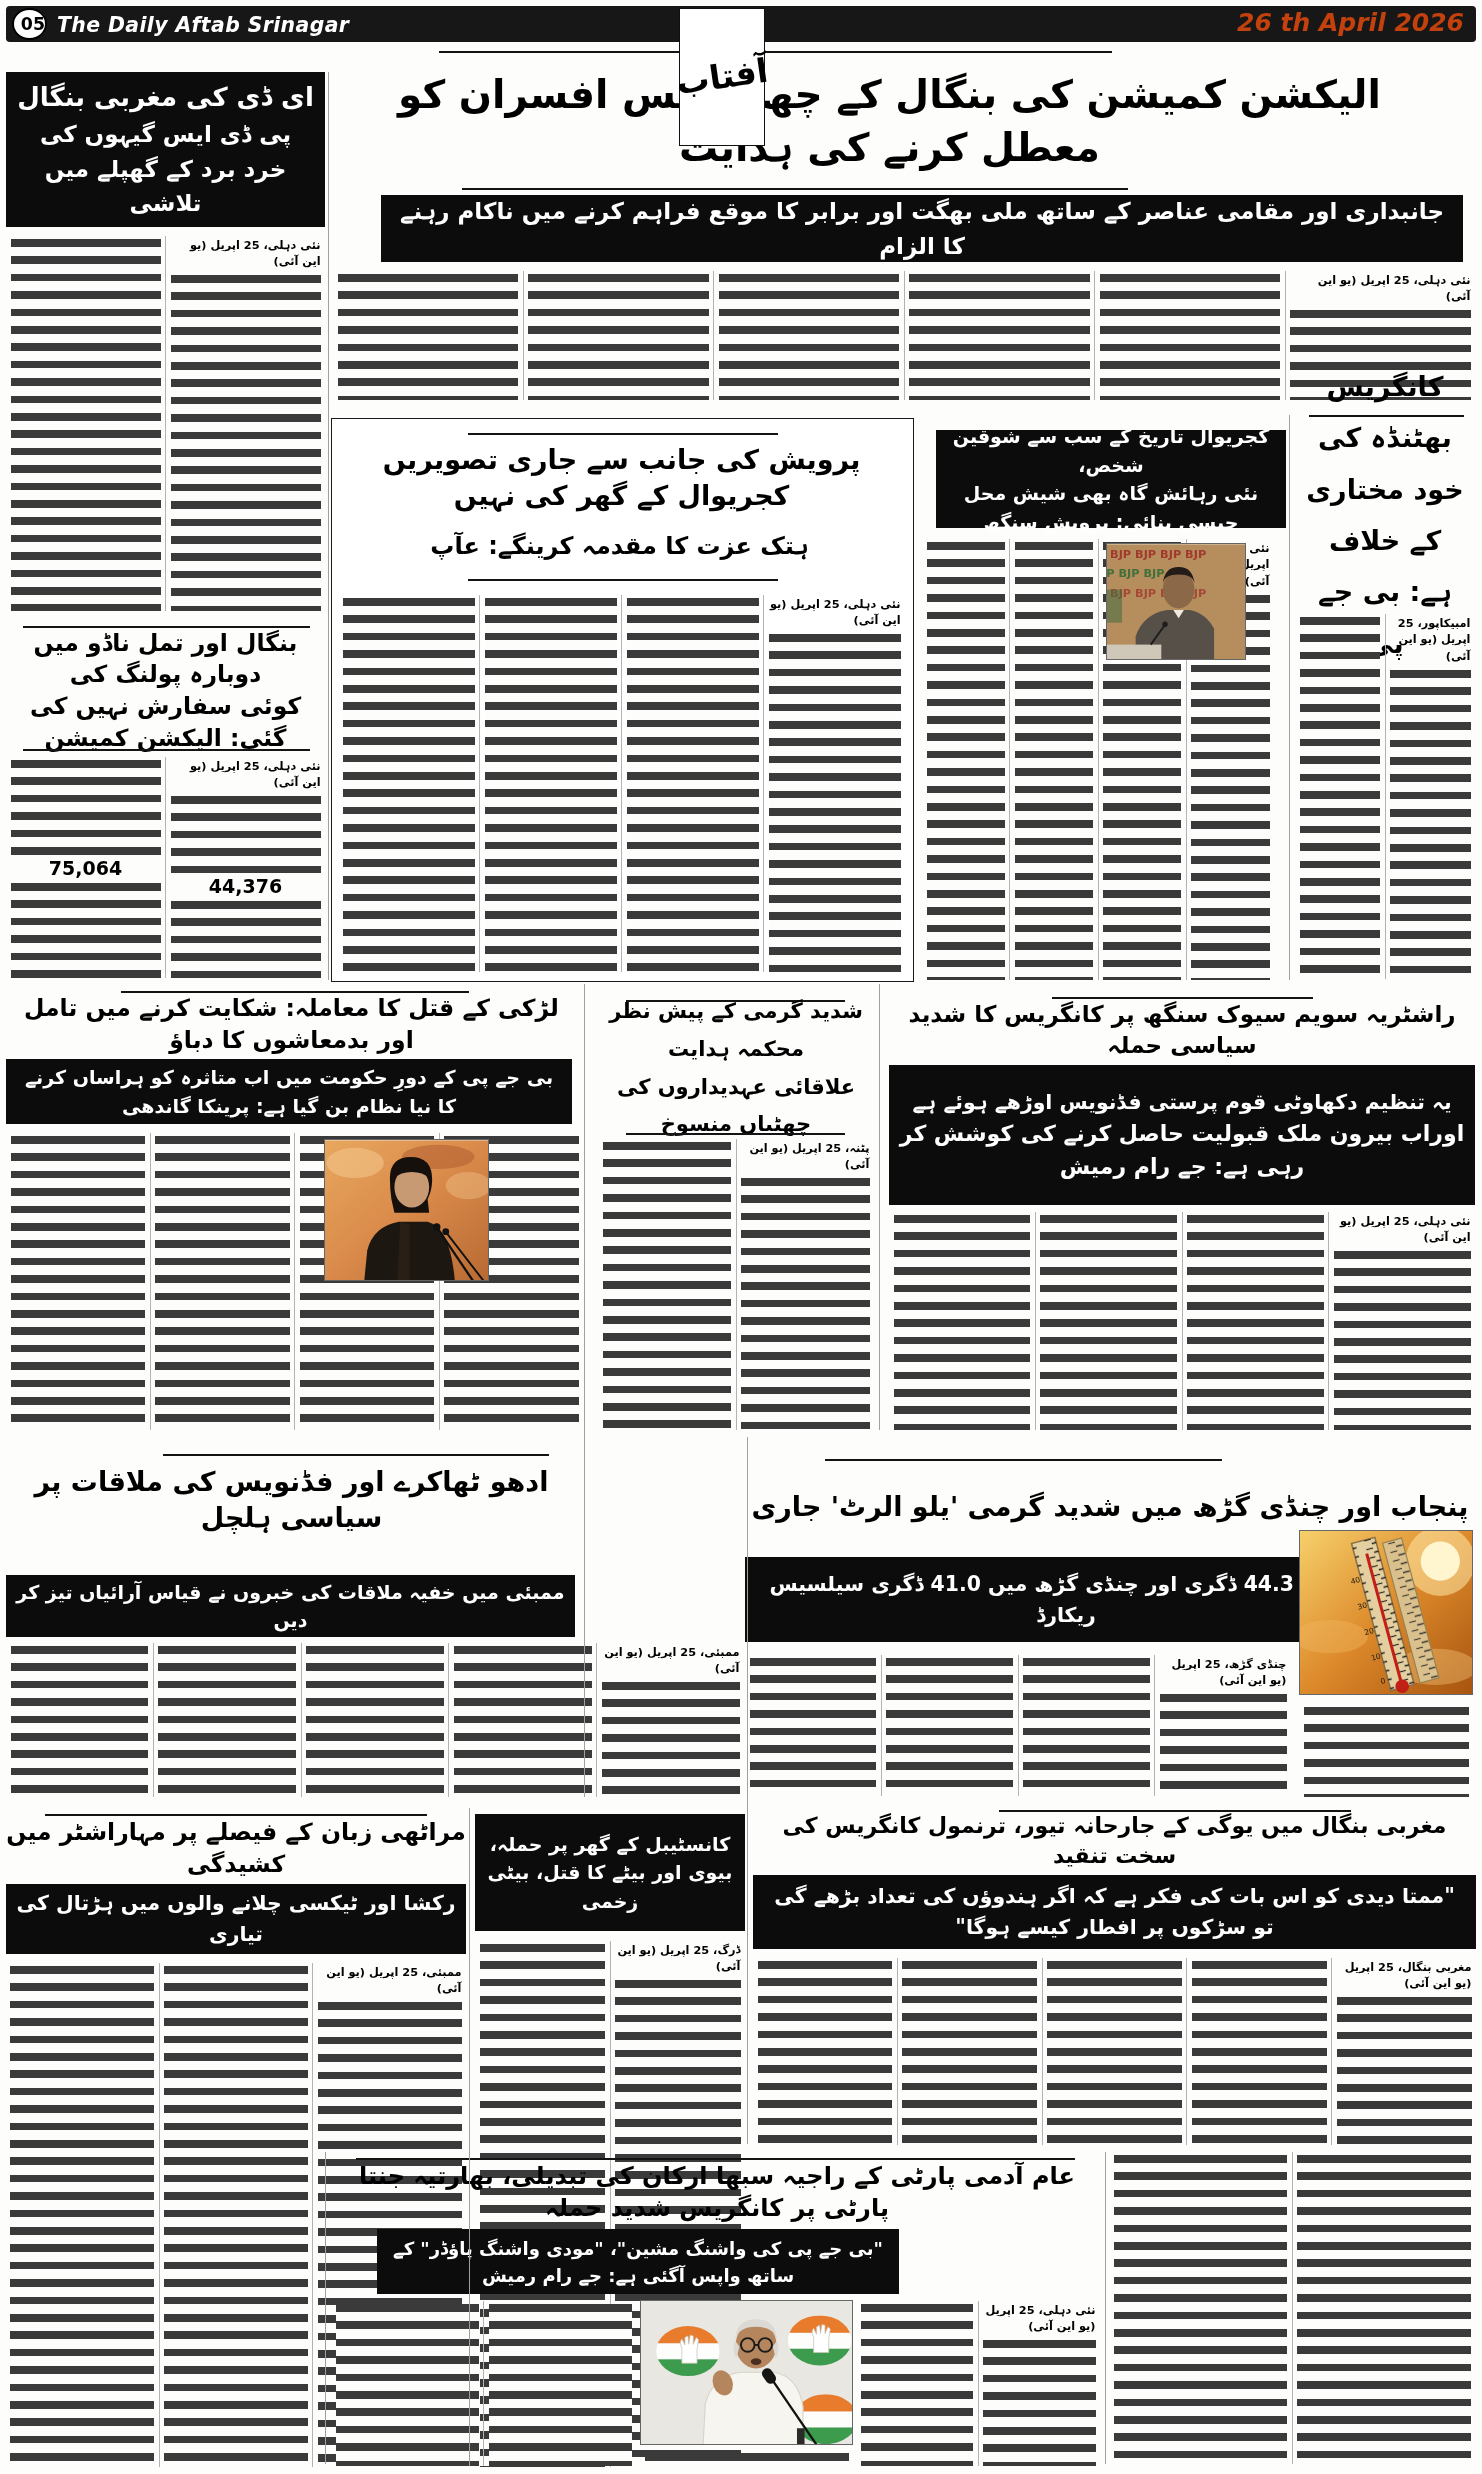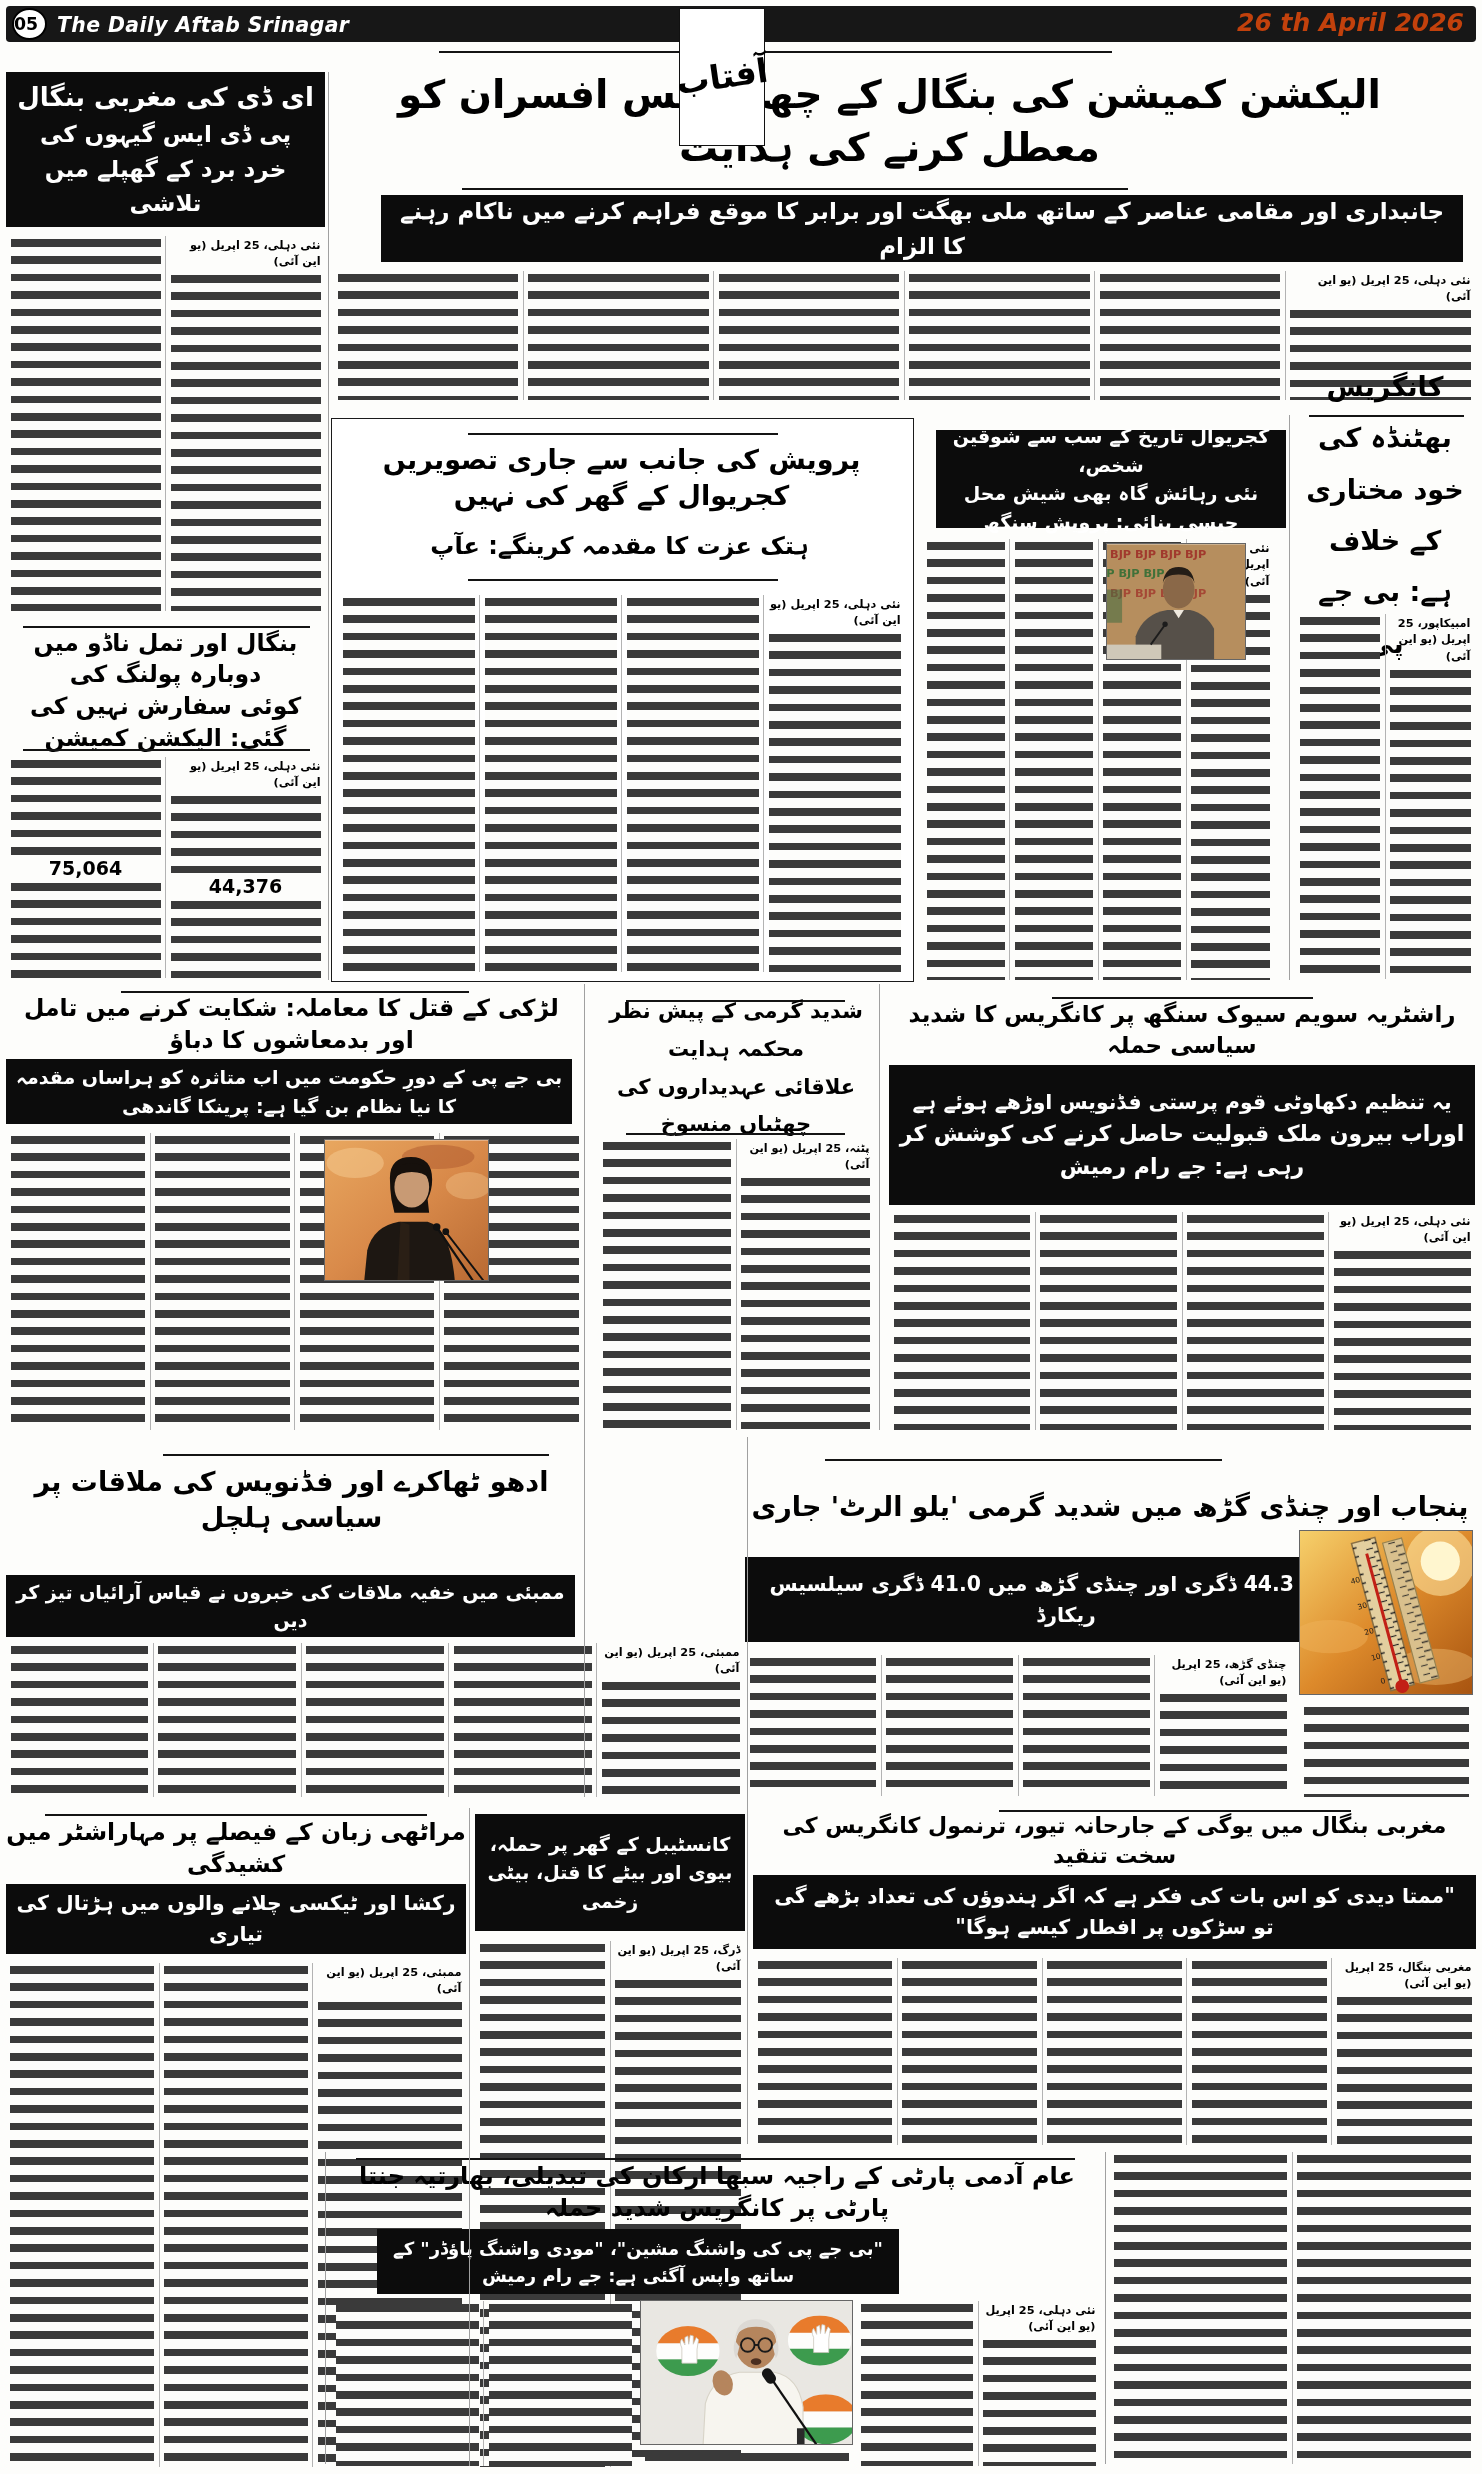--- a/index.html
+++ b/index.html
@@ -2,21 +2,21 @@
 <html lang="ur" style="font-size:12px"><head>
 <meta charset="utf-8">
 <style>
 *{box-sizing:border-box}
 body{margin:0;background:#c9c9c9;font-family:"DejaVu Sans",sans-serif}
 .page{position:relative;width:1482px;height:2475px;margin:0 auto;background:#fdfdfb;color:#000;overflow:hidden}
 .abs{position:absolute}
 .mast{background:#171717;border-radius:3.8px}
 .mast-name{color:#fff;font-weight:bold;font-style:italic;font-size:20.4px;letter-spacing:0.4px;white-space:nowrap}
 .mast-date{color:#c2410c;font-weight:bold;font-style:italic;font-size:25px;white-space:nowrap}
-.oval{background:#fff;border:2.3px solid #000;border-radius:50%;display:flex;align-items:center;justify-content:flex-start;font-weight:bold;font-size:17.4px}
+.oval{background:#fff;border:2.3px solid #000;border-radius:50%;display:flex;align-items:center;justify-content:flex-end;font-weight:bold;font-size:17.4px}
 .logo-box{background:#fff;border:1.5px solid #111;display:flex;align-items:center;justify-content:center;z-index:6}
 .logo-box span{font-size:33px;font-weight:bold;transform:rotate(-8deg)}
 .rule{background:#141414}
 .vl{background:#a0a0a0;width:0.8px}
 .hl{font-weight:bold;text-align:center;direction:rtl;display:flex;align-items:center;justify-content:center;line-height:1.35}
 .hl.multi{flex-direction:column;justify-content:center}
 .bb{background:#0c0c0c;color:#fff;font-weight:bold;direction:rtl;text-align:center;display:flex;flex-direction:column;align-items:center;justify-content:center;line-height:1.5}
 .bb .l{padding:0 9px}
 .frame{border:1.5px solid #1a1a1a;background:#fff}
 .body{display:flex;direction:rtl}
@@ -183,21 +183,21 @@
     <div class="col">
         <div class="greek"></div>
       </div>
   </div>
 
   <div class="abs rule" style="left:121px;top:991px;width:348px;height:2.3px"></div>
   <div class="abs hl" style="left:6px;top:999px;width:571px;height:51px;font-size:23.5px">
     <span>لڑکی کے قتل کا معاملہ: شکایت کرنے میں تامل اور بدمعاشوں کا دباؤ</span>
   </div>
   <div class="abs bb" style="left:6px;top:1059px;width:566px;height:65px">
-    <div class="l" style="font-size:19px">بی جے پی کے دورِ حکومت میں اب متاثرہ کو ہراساں مقدمہ کا نیا نظام بن گیا ہے: پرینکا گاندھی</div>
+    <div class="l" style="font-size:19px">بی جے پی کے دورِ حکومت میں اب متاثرہ کو ہراساں کرنے کا نیا نظام بن گیا ہے: پرینکا گاندھی</div>
   </div>
   <div class="abs body" style="left:6px;top:1133px;width:577px;height:297px">
     <div class="col">
         <div class="greek"></div>
       </div>
     <div class="col">
         <div class="greek"></div>
       </div>
     <div class="col">
         <div class="greek"></div>

